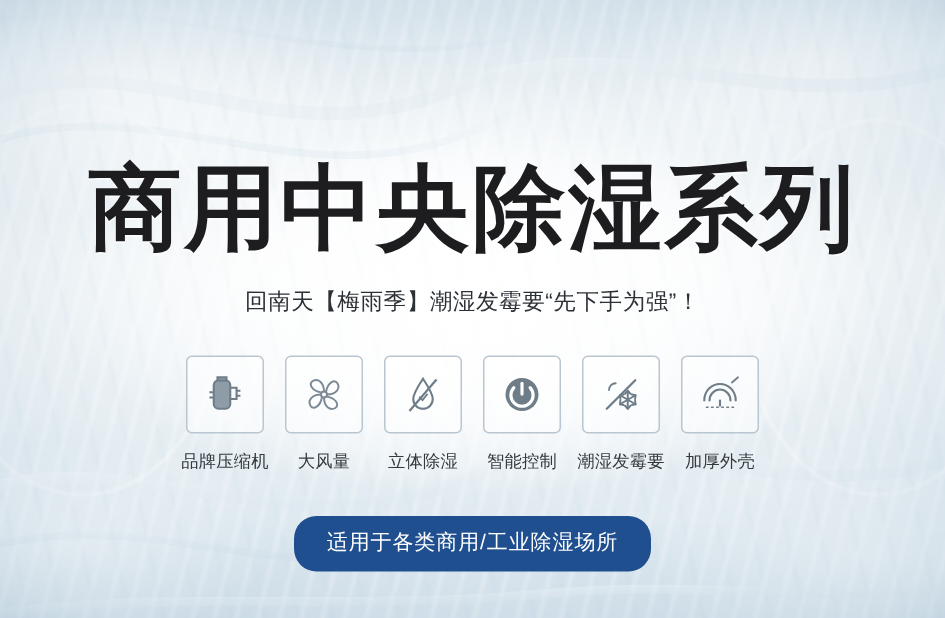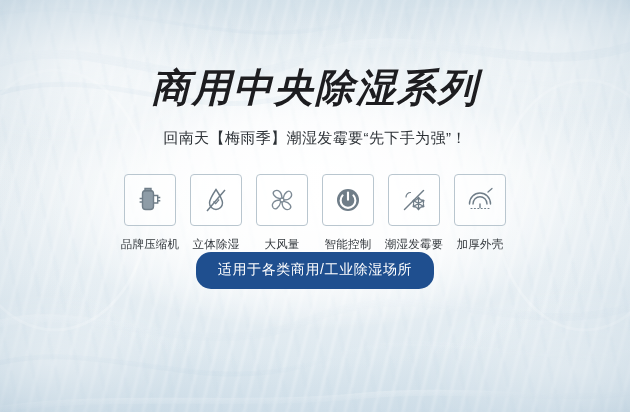--- a/index.html
+++ b/index.html
@@ -65,30 +65,29 @@
 
   
   .content {
     position: absolute;
     inset: 0;
     display: flex;
     flex-direction: column;
     align-items: center;
   }
   .headline {
-    margin-top: 68px;
+    margin-top: 108px;
     font-family: "DejaVu Serif", "Liberation Serif", serif;
     font-weight: bold;
-    font-size: 39px;
+    font-size: 62px;
     letter-spacing: 2px;
     color: #1d1d20;
     line-height: 1;
     text-shadow: 0 1px 0 rgba(255,255,255,0.6);
     white-space: nowrap;
-    font-style: italic;
   }
   .subline {
     margin-top: 22px;
     font-size: 15px;
     color: #2c3136;
     letter-spacing: 0.4px;
     white-space: nowrap;
   }
 
   .features {
@@ -119,20 +118,21 @@
   }
   .feature-label {
     margin-top: 11px;
     font-size: 11.5px;
     color: #33383d;
     white-space: nowrap;
     letter-spacing: 0.2px;
   }
 
   .cta {
+    margin-top: 29px;
     background: #1f4f8f;
     color: #ffffff;
     font-size: 14px;
     letter-spacing: 0.6px;
     padding: 9px 22px 10px 22px;
     border-radius: 15px;
     white-space: nowrap;
     border: none;
     font-family: "Liberation Sans", sans-serif;
     cursor: pointer;
@@ -195,47 +195,47 @@
               </g>
             </svg>
           </span>
         </div>
         <div class="feature-label">品牌压缩机</div>
       </div>
 
       <div class="feature">
         <div class="icon-box">
           <span>
-            <svg width="26" height="28" viewBox="0 0 26 28">
-              <g fill="none" stroke="#6f7d88" stroke-width="1.4">
-                <path d="M13 3.5 C9 9.5 6.5 13.5 6.5 17 a6.5 6.5 0 0 0 13 0 C19.5 13.5 17 9.5 13 3.5 Z"></path>
-                <path d="M4 25 L22 4" stroke-width="1.5"></path>
-                <path d="M10.5 15.5 l2.2 2.2 l3.4 -4.2" stroke-width="1.2"></path>
-              </g>
-            </svg>
-          </span>
-        </div>
-        <div class="feature-label">立体除湿</div>
-      </div>
-
-      <div class="feature">
-        <div class="icon-box">
-          <span>
             <svg width="28" height="28" viewBox="0 0 28 28">
               <g fill="none" stroke="#7d8a95" stroke-width="1.3" stroke-linecap="round">
                 <circle cx="14" cy="14" r="2"></circle>
                 <path d="M14 12 C14 6 10 3 6.5 5 C3.5 7 6 11.5 12 12.6"></path>
                 <path d="M16 14 C22 14 25 10 23 6.5 C21 3.5 16.5 6 15.4 12"></path>
                 <path d="M14 16 C14 22 18 25 21.5 23 C24.5 21 22 16.5 16 15.4"></path>
                 <path d="M12 14 C6 14 3 18 5 21.5 C7 24.5 11.5 22 12.6 16"></path>
               </g>
             </svg>
           </span>
         </div>
         <div class="feature-label">大风量</div>
+      </div>
+
+      <div class="feature">
+        <div class="icon-box">
+          <span>
+            <svg width="26" height="28" viewBox="0 0 26 28">
+              <g fill="none" stroke="#6f7d88" stroke-width="1.4">
+                <path d="M13 3.5 C9 9.5 6.5 13.5 6.5 17 a6.5 6.5 0 0 0 13 0 C19.5 13.5 17 9.5 13 3.5 Z"></path>
+                <path d="M4 25 L22 4" stroke-width="1.5"></path>
+                <path d="M10.5 15.5 l2.2 2.2 l3.4 -4.2" stroke-width="1.2"></path>
+              </g>
+            </svg>
+          </span>
+        </div>
+        <div class="feature-label">立体除湿</div>
       </div>
 
       <div class="feature">
         <div class="icon-box">
           <span>
             <svg width="28" height="28" viewBox="0 0 28 28">
               <circle cx="14" cy="14" r="11" fill="#6f7d88"></circle>
               <path d="M14 6.5 v7.2" stroke="#ffffff" stroke-width="2.1" stroke-linecap="round" fill="none"></path>
               <path d="M8.6 9.4 a7.4 7.4 0 1 0 10.8 0" stroke="#ffffff" stroke-width="2.1" stroke-linecap="round" fill="none"></path>
             </svg>

